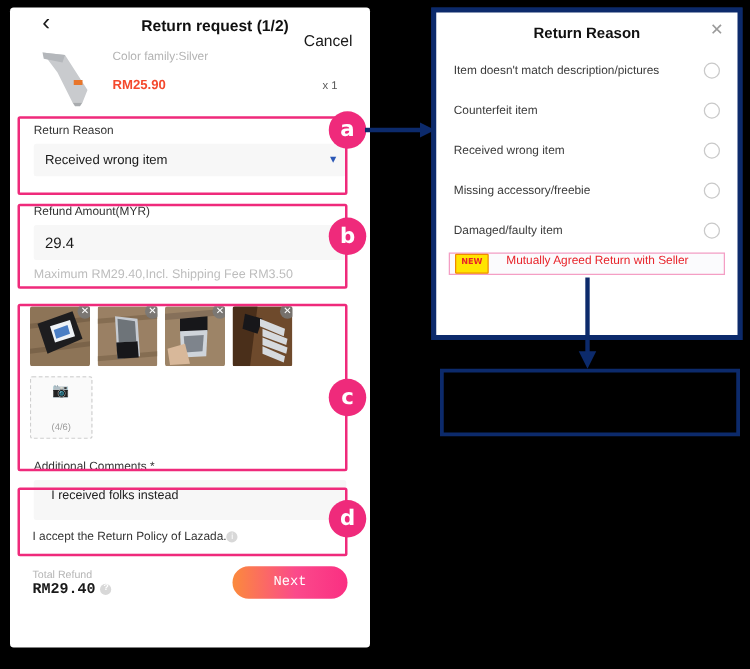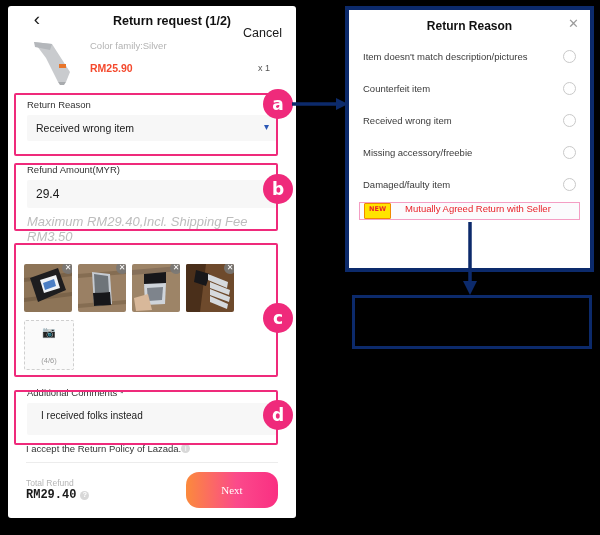--- a/index.html
+++ b/index.html
@@ -55,21 +55,21 @@
     font-size:9.5px;color:#333;padding:7px 9px 5px 9px;
   }
   .field-value{
     background:#f7f7f7;margin:0 9px;border-radius:2px;
     font-size:10.5px;color:#1a1a1a;padding:7px 9px;position:relative;
   }
   .chev{
     position:absolute;right:8px;top:6px;color:#2b57b5;font-size:10px;
   }
   .field-hint{
-    font-size:13px;color:#bdbdbd;padding:6px 9px 7px 9px;font-style:italic;
+    font-size:10px;color:#bdbdbd;padding:6px 9px 7px 9px;
   }
   .big-val{font-size:12px;font-weight:normal;}
 
   
   .hl{
     position:absolute;border:2.5px solid #ef2a7b;border-radius:2px;
     box-sizing:border-box;pointer-events:none;
   }
   .marker{
     position:absolute;width:30px;height:30px;border-radius:50%;
@@ -112,23 +112,23 @@
     width:9px;height:9px;border-radius:50%;background:#d8d8d8;color:#fff;
     font-size:7px;line-height:9px;text-align:center;display:inline-block;
   }
   .footer{
     display:flex;align-items:center;justify-content:space-between;
     margin:0 18px;padding:9px 0 0 0;
   }
   .tr-label{font-size:8.5px;color:#b5b5b5;}
   .tr-amount{font-size:12px;font-weight:bold;color:#1a1a1a;display:flex;align-items:center;gap:4px;font-family:Liberation Mono, monospace;}
   .next-btn{
-    width:92px;height:36px;border-radius:13px;border:none;
+    width:92px;height:26px;border-radius:13px;border:none;
     background:linear-gradient(90deg,#fb8a3c 0%,#fb4a8b 55%,#fa2f82 100%);
-    color:#fff;font-size:11px;font-family:Liberation Serif, serif;
+    color:#fff;font-size:11px;font-family:Liberation Mono, monospace;
   }
 
   
   .dlg-frame{
     position:absolute;left:345px;top:6px;width:249px;height:266px;
     border:4px solid #0c2a6b;box-sizing:border-box;background:#0c2a6b;
   }
   .dlg{
     position:absolute;left:0;top:0;right:0;bottom:0;background:#fff;
   }

